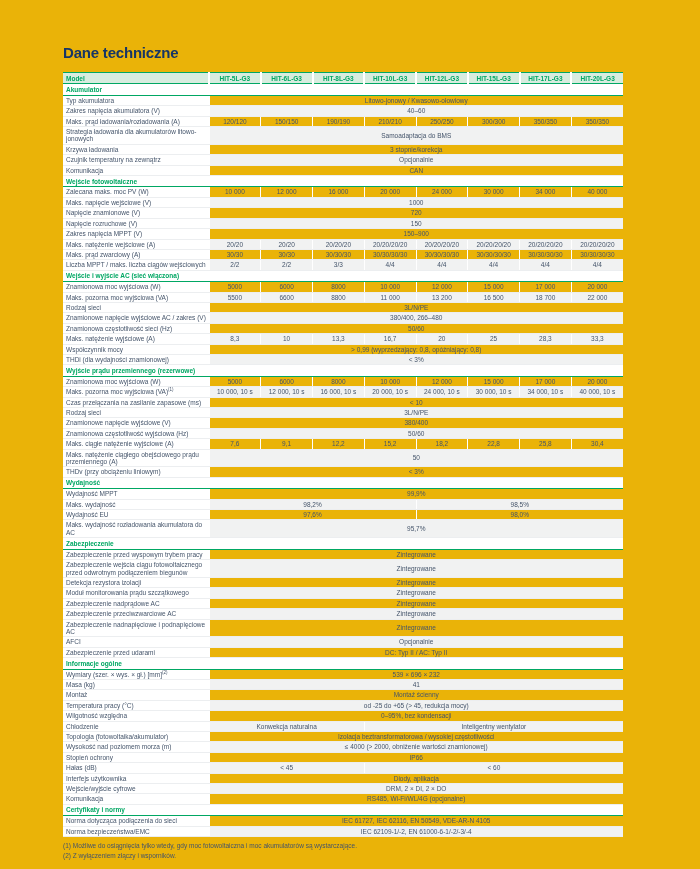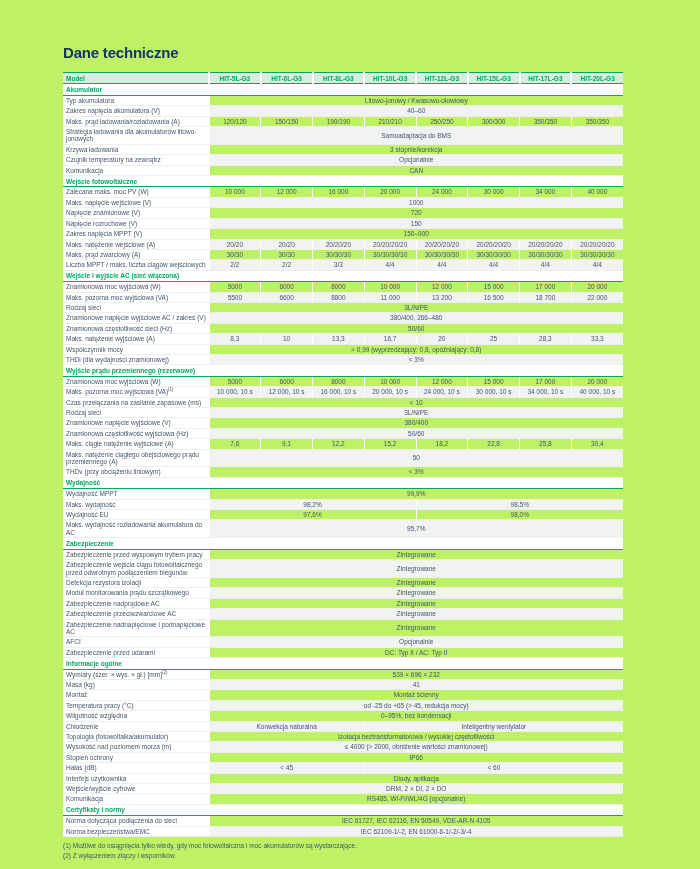--- a/index.html
+++ b/index.html
@@ -6,21 +6,21 @@
     --green:#00a763;
     --hdr-bg:#d8ecdf;
     --navy:#163567;
     --ink:#44546a;
     --stripe:#f1f2f2;
     --rowline:#eceef0;
   }
   *{box-sizing:border-box;margin:0;padding:0;}
   html,body{background:#ffffff;}
   .page{
-    width:700px;height:869px;background:#bef264;overflow:hidden;position:relative;
+    width:700px;height:869px;background:#eab308;overflow:hidden;position:relative;
     font-family:"Liberation Sans", sans-serif;color:var(--ink);
   }
   .content{position:absolute;left:63px;top:44px;width:575px;}
   .page-title{
     font-size:15px;font-weight:bold;color:var(--navy);letter-spacing:-0.2px;margin-bottom:11px;
   }
   table.spec{
     width:560px;border-collapse:collapse;table-layout:fixed;
   }
   col.c-label{width:146px;}

